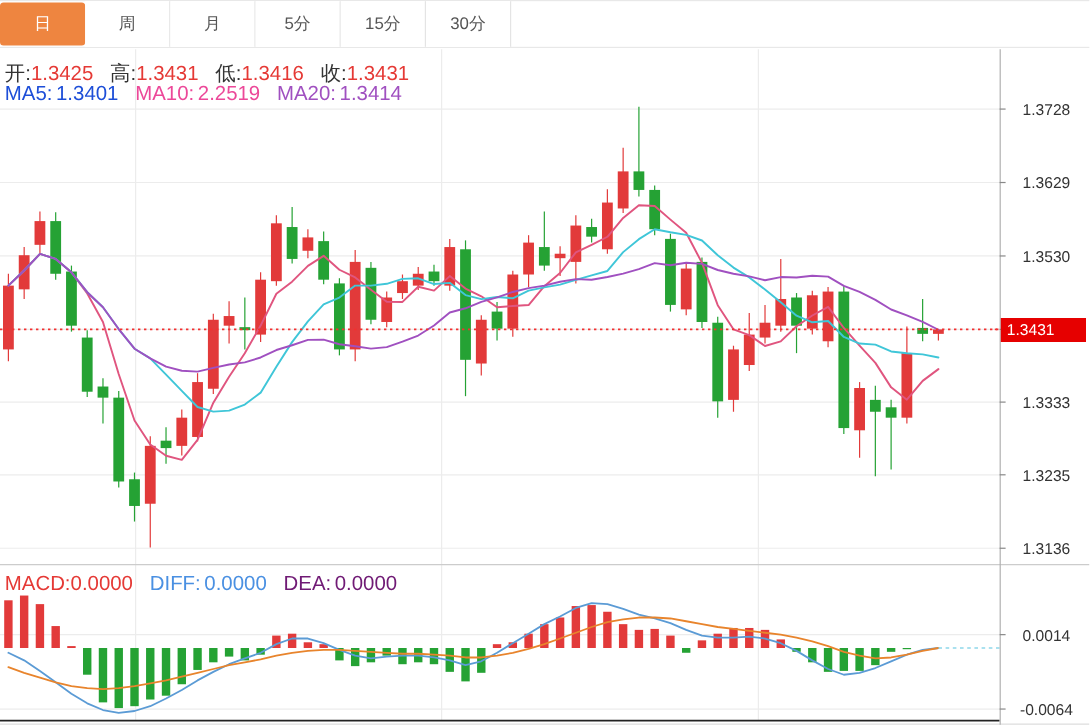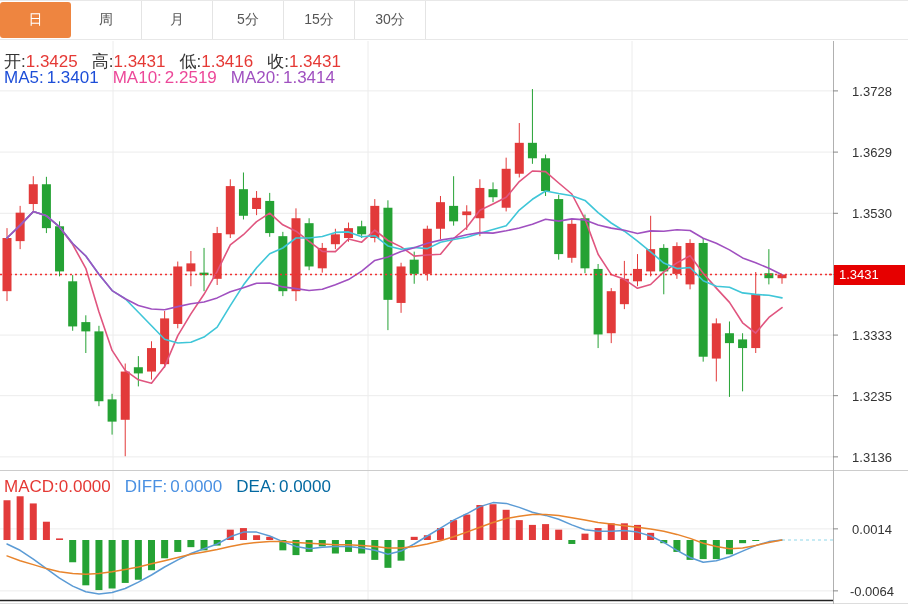--- a/index.html
+++ b/index.html
@@ -16,21 +16,21 @@
   .hdr{position:absolute;left:4px;font-size:17px;z-index:3;white-space:nowrap;}
   #ohlc-row{top:50px;}
   #ma-row{top:68px;}
   #macd-row{top:477px;}
   .lbl{color:#333;}
   .red-t{color:#e53935;}
   .ma5-t{color:#1d4ed8;}
   .ma10-t{color:#ec4899;}
   .ma20-t{color:#a050c0;}
   .diff-t{color:#4a90e2;}
-  .dea-t{color:#0369a1;}
+  .dea-t{color:#701a75;}
   .gap{display:inline-block;width:14px;}
   .sgap{display:inline-block;width:3px;}
   
   #chart-svg{position:absolute;left:0;top:0;z-index:1;}
   
   .ytick{position:absolute;left:839px;width:66px;font-size:13px;color:#333;z-index:2;text-align:center;}
   #price-badge{position:absolute;left:834px;top:265px;width:71px;height:20px;background:#e60000;
     color:#fff;font-size:13px;line-height:20px;text-align:left;padding-left:5px;box-sizing:border-box;z-index:2;}
 </style>
 </head>

